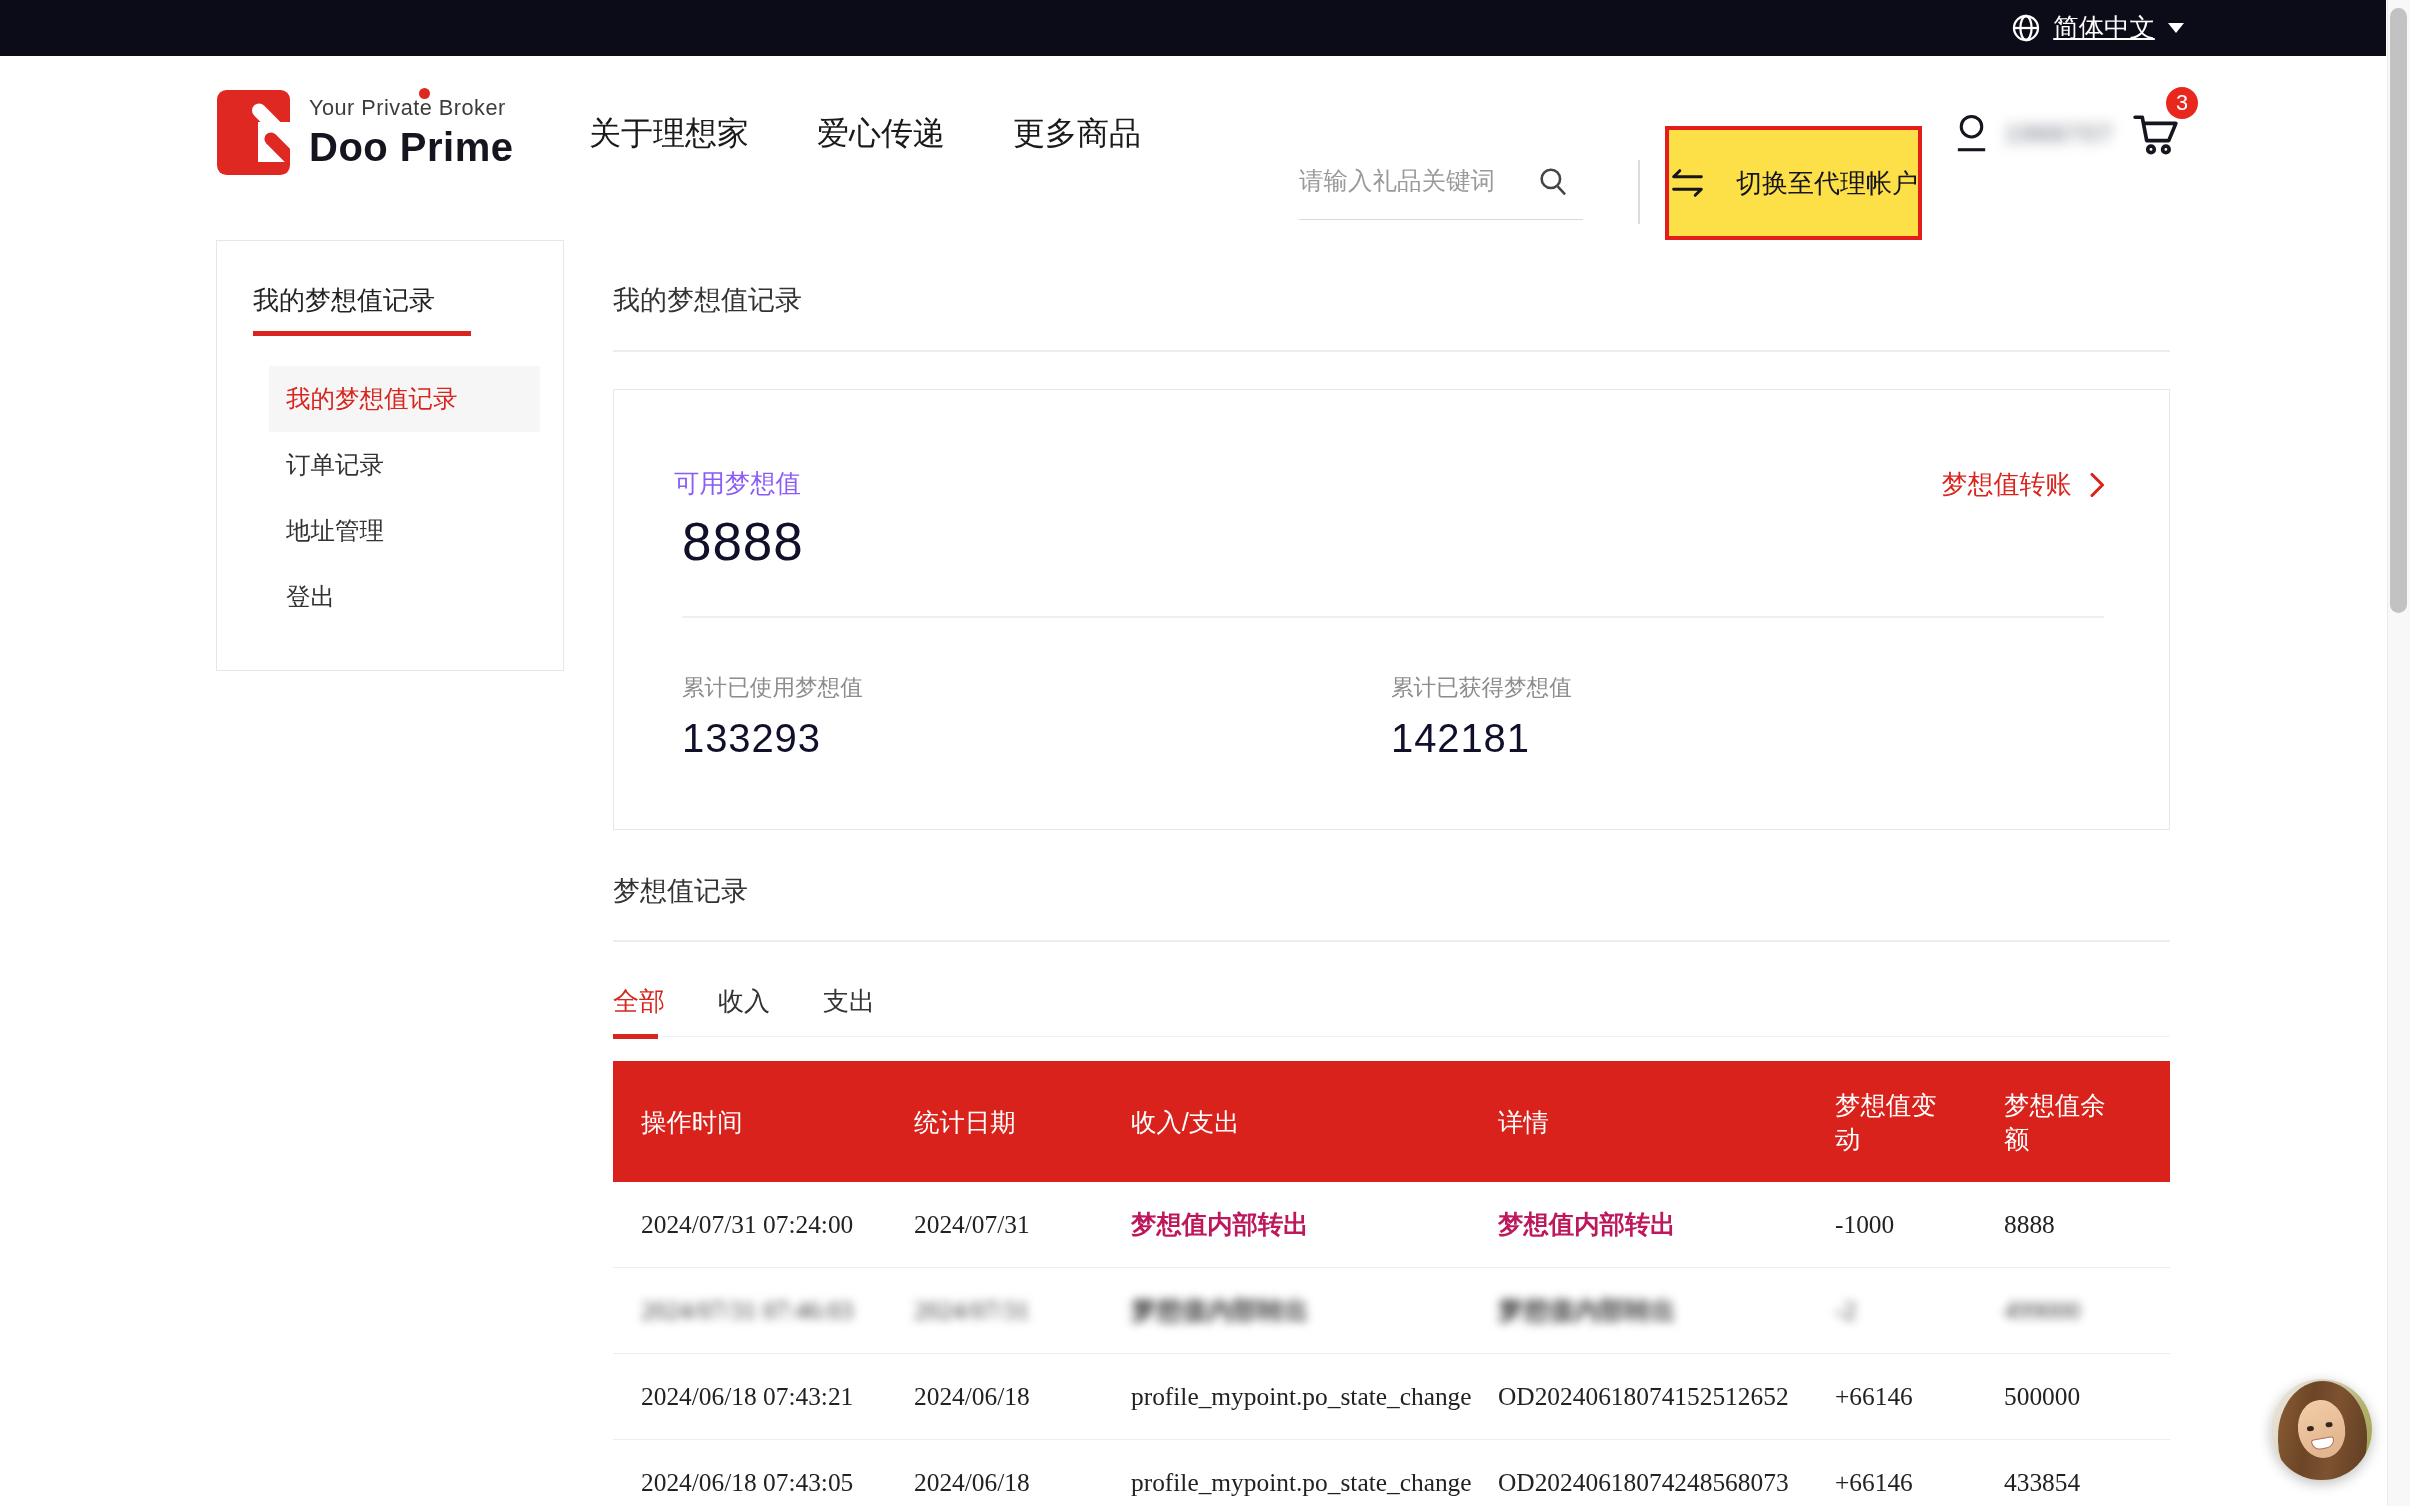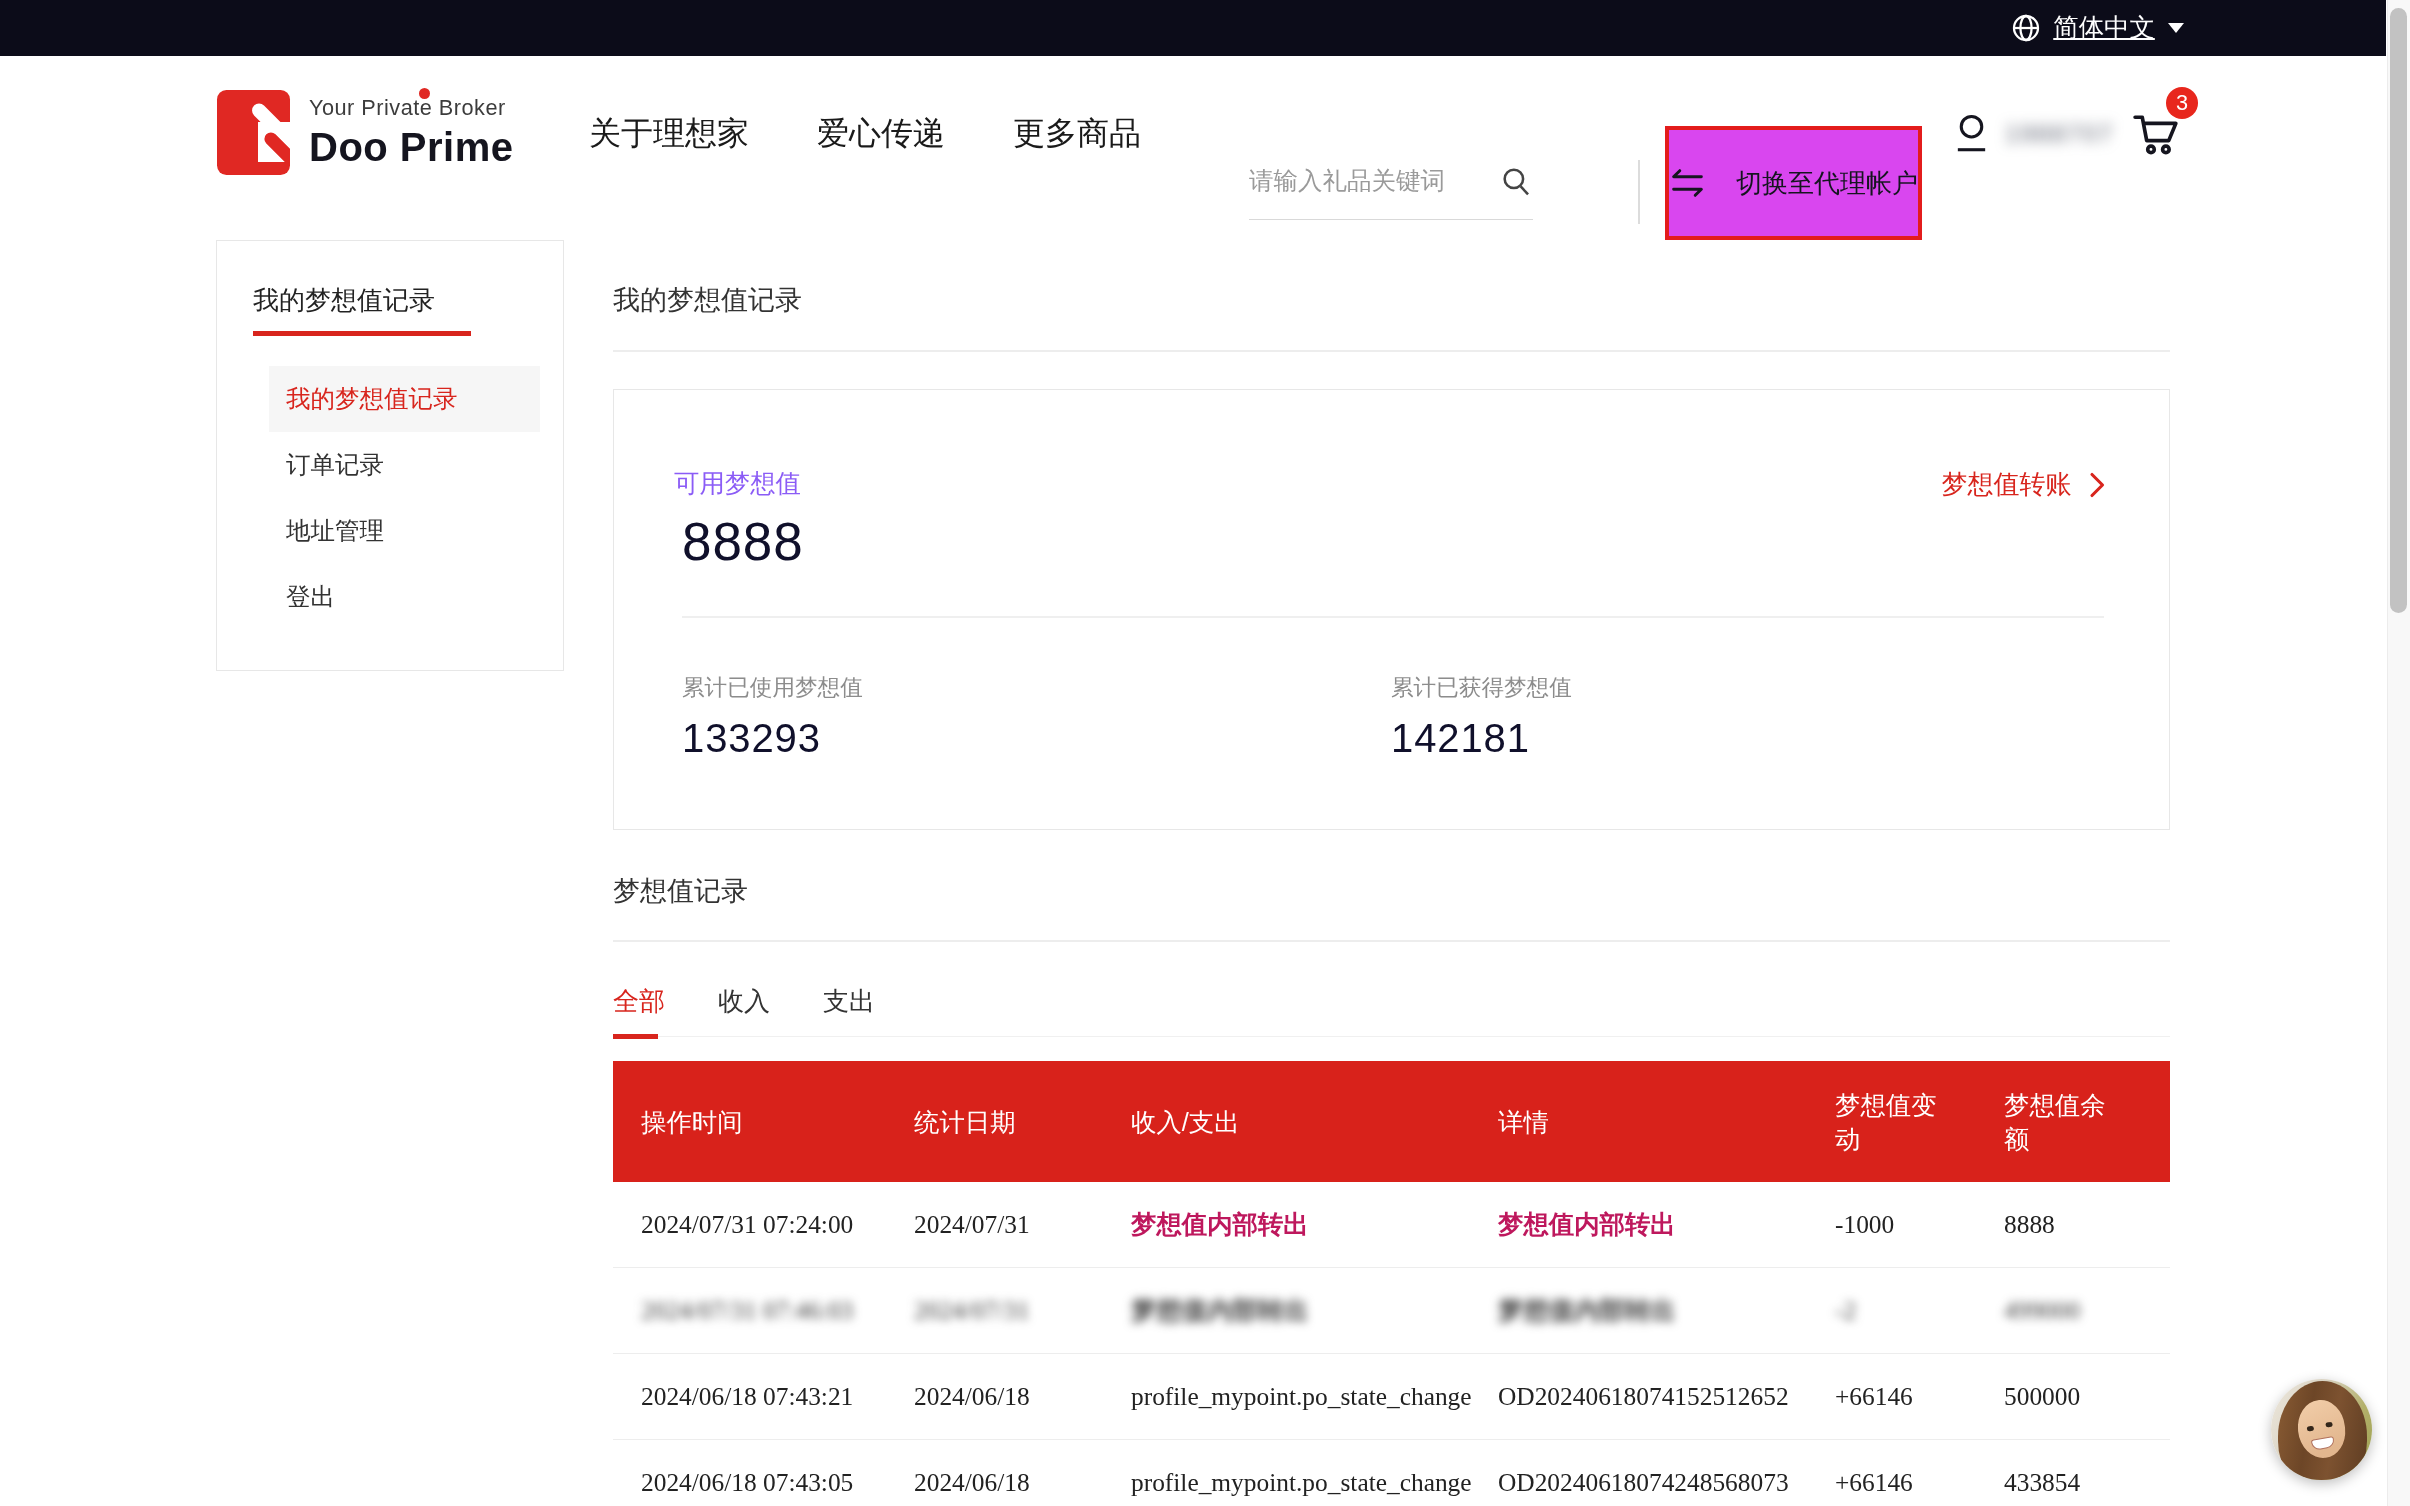--- a/index.html
+++ b/index.html
@@ -20,28 +20,28 @@
   .logo-notch { position:absolute; right:-5.6px; bottom:13px; width:38px; height:40px; background:#fff; }
   .logo-slash-r { position:absolute; right:1.9px; bottom:3.8px; width:13px; height:43px; background:#e02823; border-radius:9.4px; transform:rotate(-45deg); }
   .logo-text { display:flex; flex-direction:column; gap:3.8px; }
   .logo-tagline { font-size:21.7px; color:#3c3c3c; letter-spacing:0.5px; }
   .logo-brand { position:relative; font-size:40px; font-weight:bold; color:#15151f; letter-spacing:0.5px; }
   .brand-dot { position:absolute; left:202px; top:-1.9px; width:11.3px; height:11.3px; border-radius:50%; background:#e02823; }
 
   .nav { position:absolute; left:589px; top:0; height:155px; display:flex; align-items:center; gap:68px; }
   .nav-item { font-size:32px; color:#1a1a1a; cursor:pointer; white-space:nowrap; }
 
-  .search { position:absolute; left:1249px; top:87px; width:284px; height:77px; border-bottom:1.9px solid #d9d9d9; display:flex; align-items:center;justify-content:space-between; }
+  .search { position:absolute; left:1299px; top:87px; width:284px; height:77px; border-bottom:1.9px solid #d9d9d9; display:flex; align-items:center; }
   .search input { border:none; outline:none; width:235px; font-size:24.5px; color:#333; font-family:"Liberation Sans", sans-serif; background:transparent; }
   .search input::placeholder { color:#9a9a9a; }
   .search-icon { margin-left:1.9px; cursor:pointer; }
 
   .v-divider { position:absolute; left:1638px; top:104px; width:1.9px; height:64px; background:#dcdcdc; }
 
-  .switch-btn { position:absolute; left:1665px; top:70px; width:257px; height:114px; border:4.7px solid #e31c1c; display:flex; align-items:center; justify-content:center; gap:30px; cursor:pointer; background:#d946ef; }
+  .switch-btn { position:absolute; left:1665px; top:70px; width:257px; height:114px; border:4.7px solid #e31c1c; display:flex; align-items:center; justify-content:center; gap:30px; cursor:pointer; background:#fde047; }
   .switch-label { font-size:26px; color:#15151f; white-space:nowrap; }
 
   .user { position:absolute; left:1951px; top:0; height:155px; display:flex; align-items:center; gap:13px; cursor:pointer; }
   .blur-name { font-size:24.5px; color:#5a5f6e; filter:blur(6.6px); user-select:none; letter-spacing:1.9px; }
 
   .cart { position:absolute; left:2130px; top:0; height:155px; display:flex; align-items:center; cursor:pointer; }
   .cart-wrap { position:relative; }
   .cart-badge { position:absolute; right:-15px; top:-19px; min-width:32px; height:32px; border-radius:16px; background:#e8271d; color:#fff; font-size:21.7px; display:flex; align-items:center; justify-content:center; }
 
   

